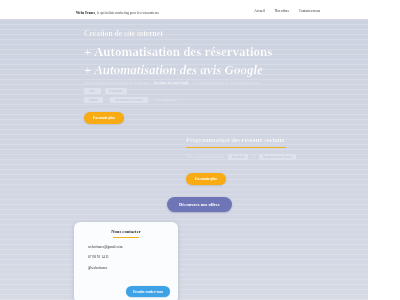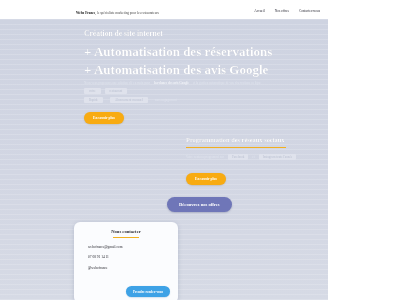--- a/index.html
+++ b/index.html
@@ -60,21 +60,21 @@
     line-height: 5px;
     color: #2f2f3a;
     white-space: nowrap;
     cursor: pointer;
   }
 
   
   .sheet {
     position: absolute;
     left: 0; top: 19px;
-    width: 328px;
+    width: 368px;
     height: 281px;
     background: #ced3e1;
     background-image:
       repeating-linear-gradient(0deg, rgba(255,255,255,0.16) 0px, rgba(255,255,255,0.16) 1px, rgba(0,0,0,0) 1px, rgba(0,0,0,0) 5px),
       linear-gradient(180deg, #ced3e1 0%, #d2d6e3 55%, #d6dae5 100%);
   }
 
   
   .hero {
     position: absolute;
@@ -93,21 +93,21 @@
   }
   .hero h2 {
     margin: 0 0 9px 0;
     font-size: 13px;
     line-height: 9px;
     font-weight: 700;
     color: #ffffff;
     text-shadow: 0 0.4px 0.6px rgba(90,98,125,0.45);
     white-space: nowrap;
   }
-  .hero h2.last { margin-bottom: 16px; }
+  .hero h2.last { margin-bottom: 16px; font-style: italic; }
 
   
   .formstrip {
     position: absolute;
     left: 84px;
     top: 62px;
     width: 230px;
   }
   .form-line {
     display: flex;

